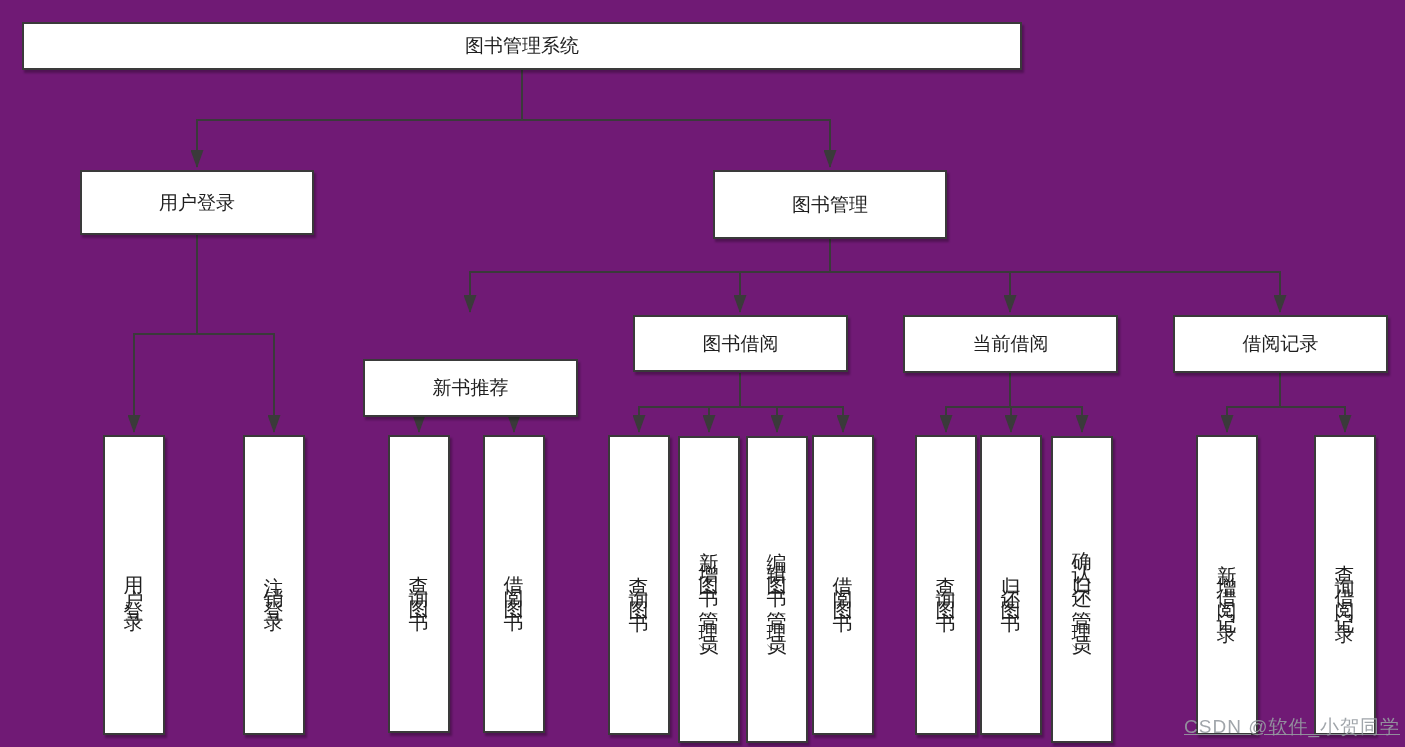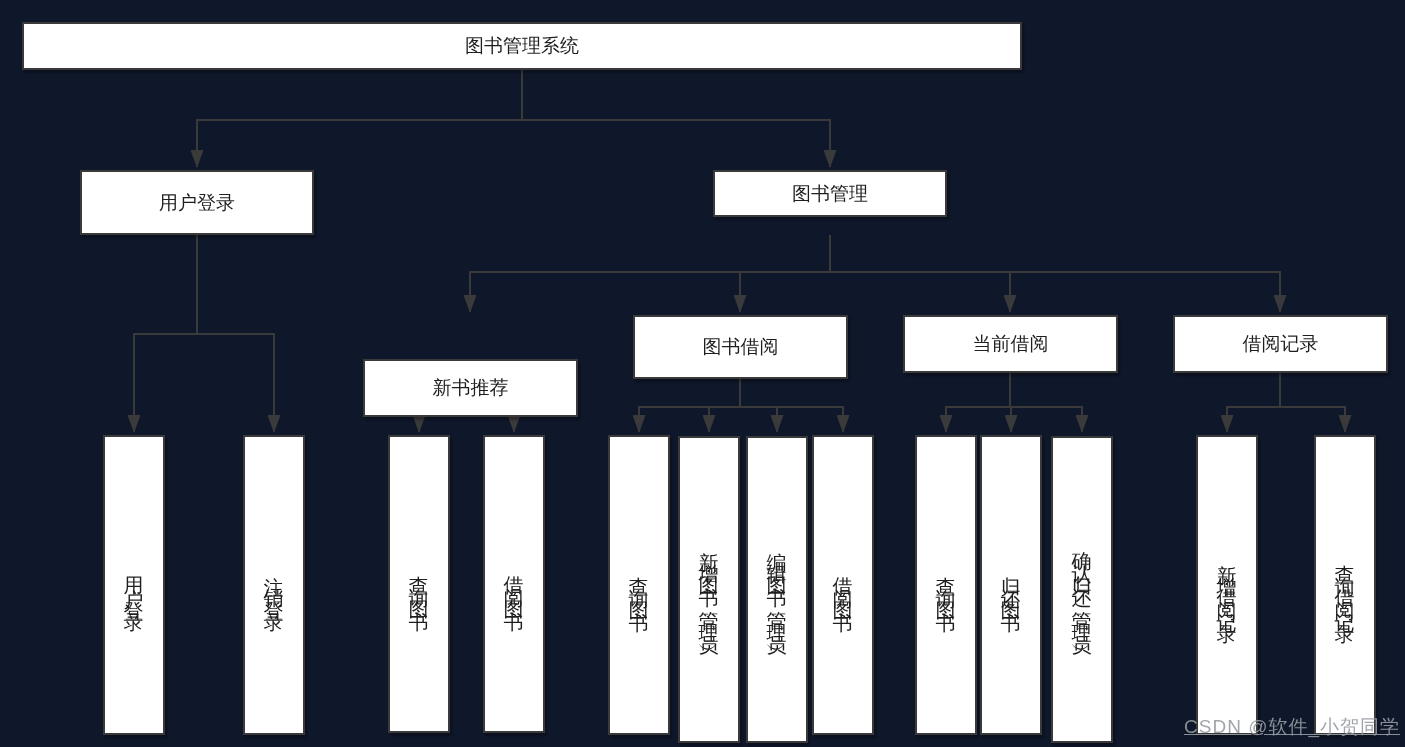--- a/index.html
+++ b/index.html
@@ -4,21 +4,21 @@
 <style>
   html, body {
     margin: 0;
     padding: 0;
     background: #ffffff;
   }
   .canvas {
     position: relative;
     width: 1405px;
     height: 747px;
-    background: #0f172a;
+    background: #701a75;
     font-family: "Liberation Sans", sans-serif;
     overflow: hidden;
   }
   .wires {
     position: absolute;
     left: 0;
     top: 0;
     z-index: 1;
   }
   .node {
@@ -105,24 +105,24 @@
       <line x1="1280" y1="373" x2="1280" y2="407"></line>
       <line x1="1227" y1="407" x2="1345" y2="407"></line>
       <line x1="1227" y1="406" x2="1227" y2="432" marker-end="url(#arr)"></line>
       <line x1="1345" y1="406" x2="1345" y2="432" marker-end="url(#arr)"></line>
     </g>
   </svg>
 
   <div class="node" style="left:22px; top:22px; width:1000px; height:48px;">图书管理系统</div>
 
   <div class="node" style="left:80px; top:170px; width:234px; height:65px;">用户登录</div>
-  <div class="node" style="left:713px; top:170px; width:234px; height:47px;">图书管理</div>
+  <div class="node" style="left:713px; top:170px; width:234px; height:69px;">图书管理</div>
 
   <div class="node" style="left:363px; top:315px; width:215px; height:58px;margin-top:44px;">新书推荐</div>
-  <div class="node" style="left:633px; top:315px; width:215px; height:64px;">图书借阅</div>
+  <div class="node" style="left:633px; top:315px; width:215px; height:57px;">图书借阅</div>
   <div class="node" style="left:1173px; top:315px; width:215px; height:58px;">借阅记录</div>
   <div class="node" style="left:903px; top:315px; width:215px; height:58px;">当前借阅</div>
 
   <div class="node leaf" style="left:103px; top:435px; width:62px; height:300px;">用户登录</div>
   <div class="node leaf" style="left:243px; top:435px; width:62px; height:300px;">注销登录</div>
 
   <div class="node leaf" style="left:388px; top:435px; width:62px; height:298px;">查询图书</div>
   <div class="node leaf" style="left:483px; top:435px; width:62px; height:298px;">借阅图书</div>
 
   <div class="node leaf" style="left:608px; top:435px; width:62px; height:300px;">查询图书</div>

